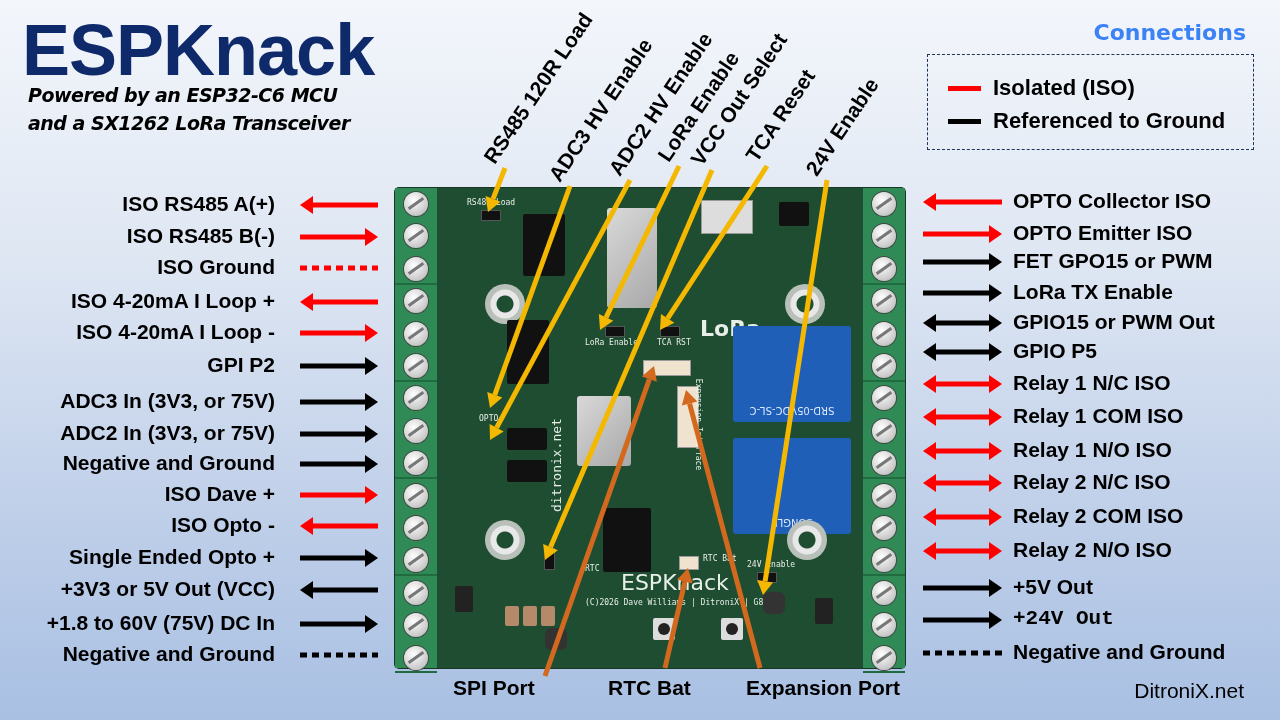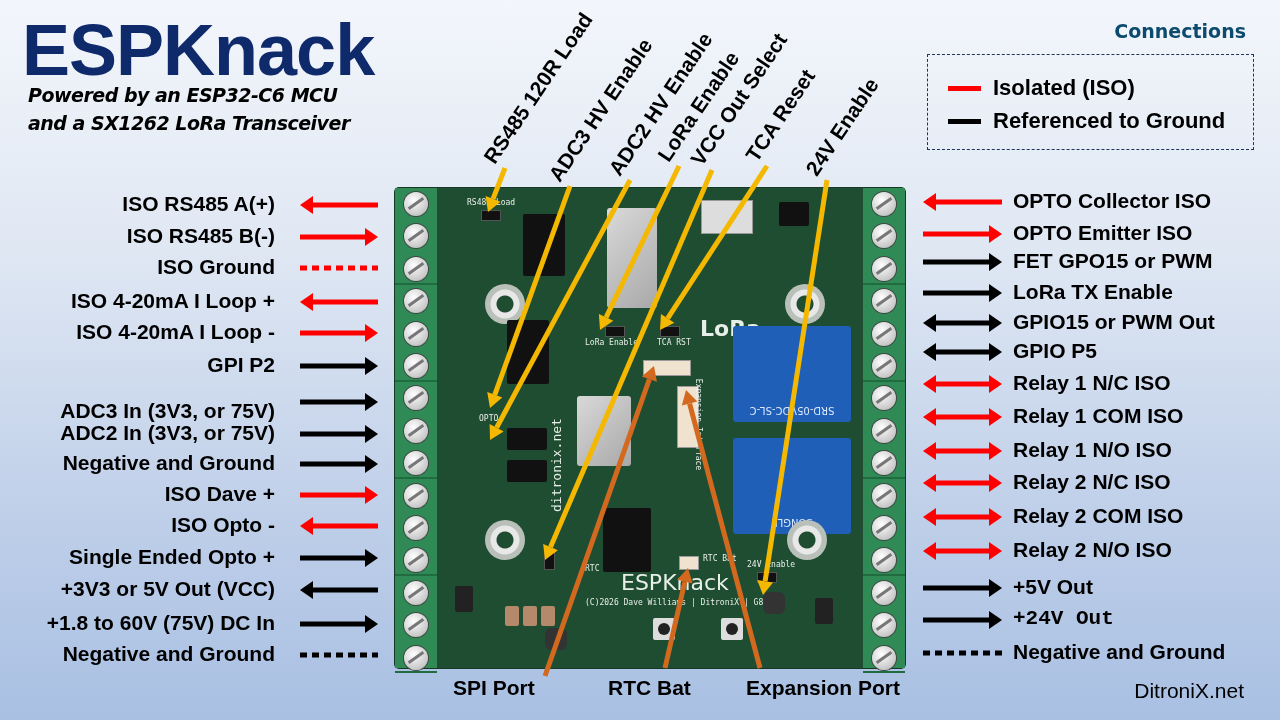--- a/index.html
+++ b/index.html
@@ -1,21 +1,21 @@
 <!DOCTYPE html>
 <html><head>
 <meta charset="utf-8">
 <style>
   html,body{margin:0;padding:0;}
   body{width:1280px;height:720px;overflow:hidden;position:relative;
     background:linear-gradient(180deg,#f3f6fb 0%,#dfe7f3 35%,#bccde8 75%,#a9c0e3 100%);
     font-family:"Liberation Sans",sans-serif;}
   .title{position:absolute;left:22px;top:14px;font-size:72px;font-weight:bold;color:#0f2a6b;letter-spacing:-1px;line-height:72px;}
   .subtitle{position:absolute;left:28px;font-size:19px;font-weight:bold;font-style:italic;color:#000;font-family:"DejaVu Sans",sans-serif;letter-spacing:-0.5px;}
-  .conn-title{position:absolute;right:34px;top:20px;font-size:19px;font-weight:bold;color:#0c4a6e;font-family:"DejaVu Sans",sans-serif;}
+  .conn-title{position:absolute;right:34px;top:20px;font-size:22px;font-weight:bold;color:#3b82f6;font-family:"DejaVu Sans",sans-serif;}
   .legend{position:absolute;left:927px;top:54px;width:327px;height:96px;border:1px dashed #1d3557;box-sizing:border-box;}
   .legend-row{position:absolute;left:20px;display:flex;align-items:center;font-size:22px;font-weight:bold;color:#000;}
   .legend-swatch{width:33px;height:5px;margin-right:12px;}
   .lbl{position:absolute;font-size:21px;font-weight:bold;color:#000;white-space:nowrap;line-height:24px;}
   .lbl.left{right:1005px;text-align:right;}
   .lbl.right{left:1013px;}
   .board{position:absolute;left:395px;top:188px;width:510px;height:480px;background:#1f4d32;border-radius:4px;
     box-shadow:0 0 0 1px #163824;}
   .tb{position:absolute;top:0;width:42px;height:480px;background:#2f8a55;}
   .tb.l{left:0;} .tb.r{right:0;}
@@ -151,21 +151,21 @@
   <div class="chip" style="left:420px;top:410px;width:18px;height:26px;background:#222"></div>
 </div>
 
 <div id="leftLabels">
     <div class="lbl left" style="top: 192px;">ISO RS485 A(+)</div>
     <div class="lbl left" style="top: 224px;">ISO RS485 B(-)</div>
     <div class="lbl left" style="top: 255px;">ISO Ground</div>
     <div class="lbl left" style="top: 289px;">ISO 4-20mA I Loop +</div>
     <div class="lbl left" style="top: 320px; text-align: right;">ISO 4-20mA I Loop -</div>
     <div class="lbl left" style="top: 353px;">GPI P2</div>
-    <div class="lbl left" style="top: 399px;">ADC3 In (3V3, or 75V)</div>
+    <div class="lbl left" style="top: 389px;">ADC3 In (3V3, or 75V)</div>
     <div class="lbl left" style="top: 421px;">ADC2 In (3V3, or 75V)</div>
     <div class="lbl left" style="top: 451px;">Negative and Ground</div>
     <div class="lbl left" style="top: 482px;">ISO Dave +</div>
     <div class="lbl left" style="top: 513px;">ISO Opto -</div>
     <div class="lbl left" style="top: 545px;">Single Ended Opto +</div>
     <div class="lbl left" style="top: 577px;">+3V3 or 5V Out (VCC)</div>
     <div class="lbl left" style="top: 611px;">+1.8 to 60V (75V) DC In</div>
     <div class="lbl left" style="top: 642px;">Negative and Ground</div>
   </div>
 <div id="rightLabels">

